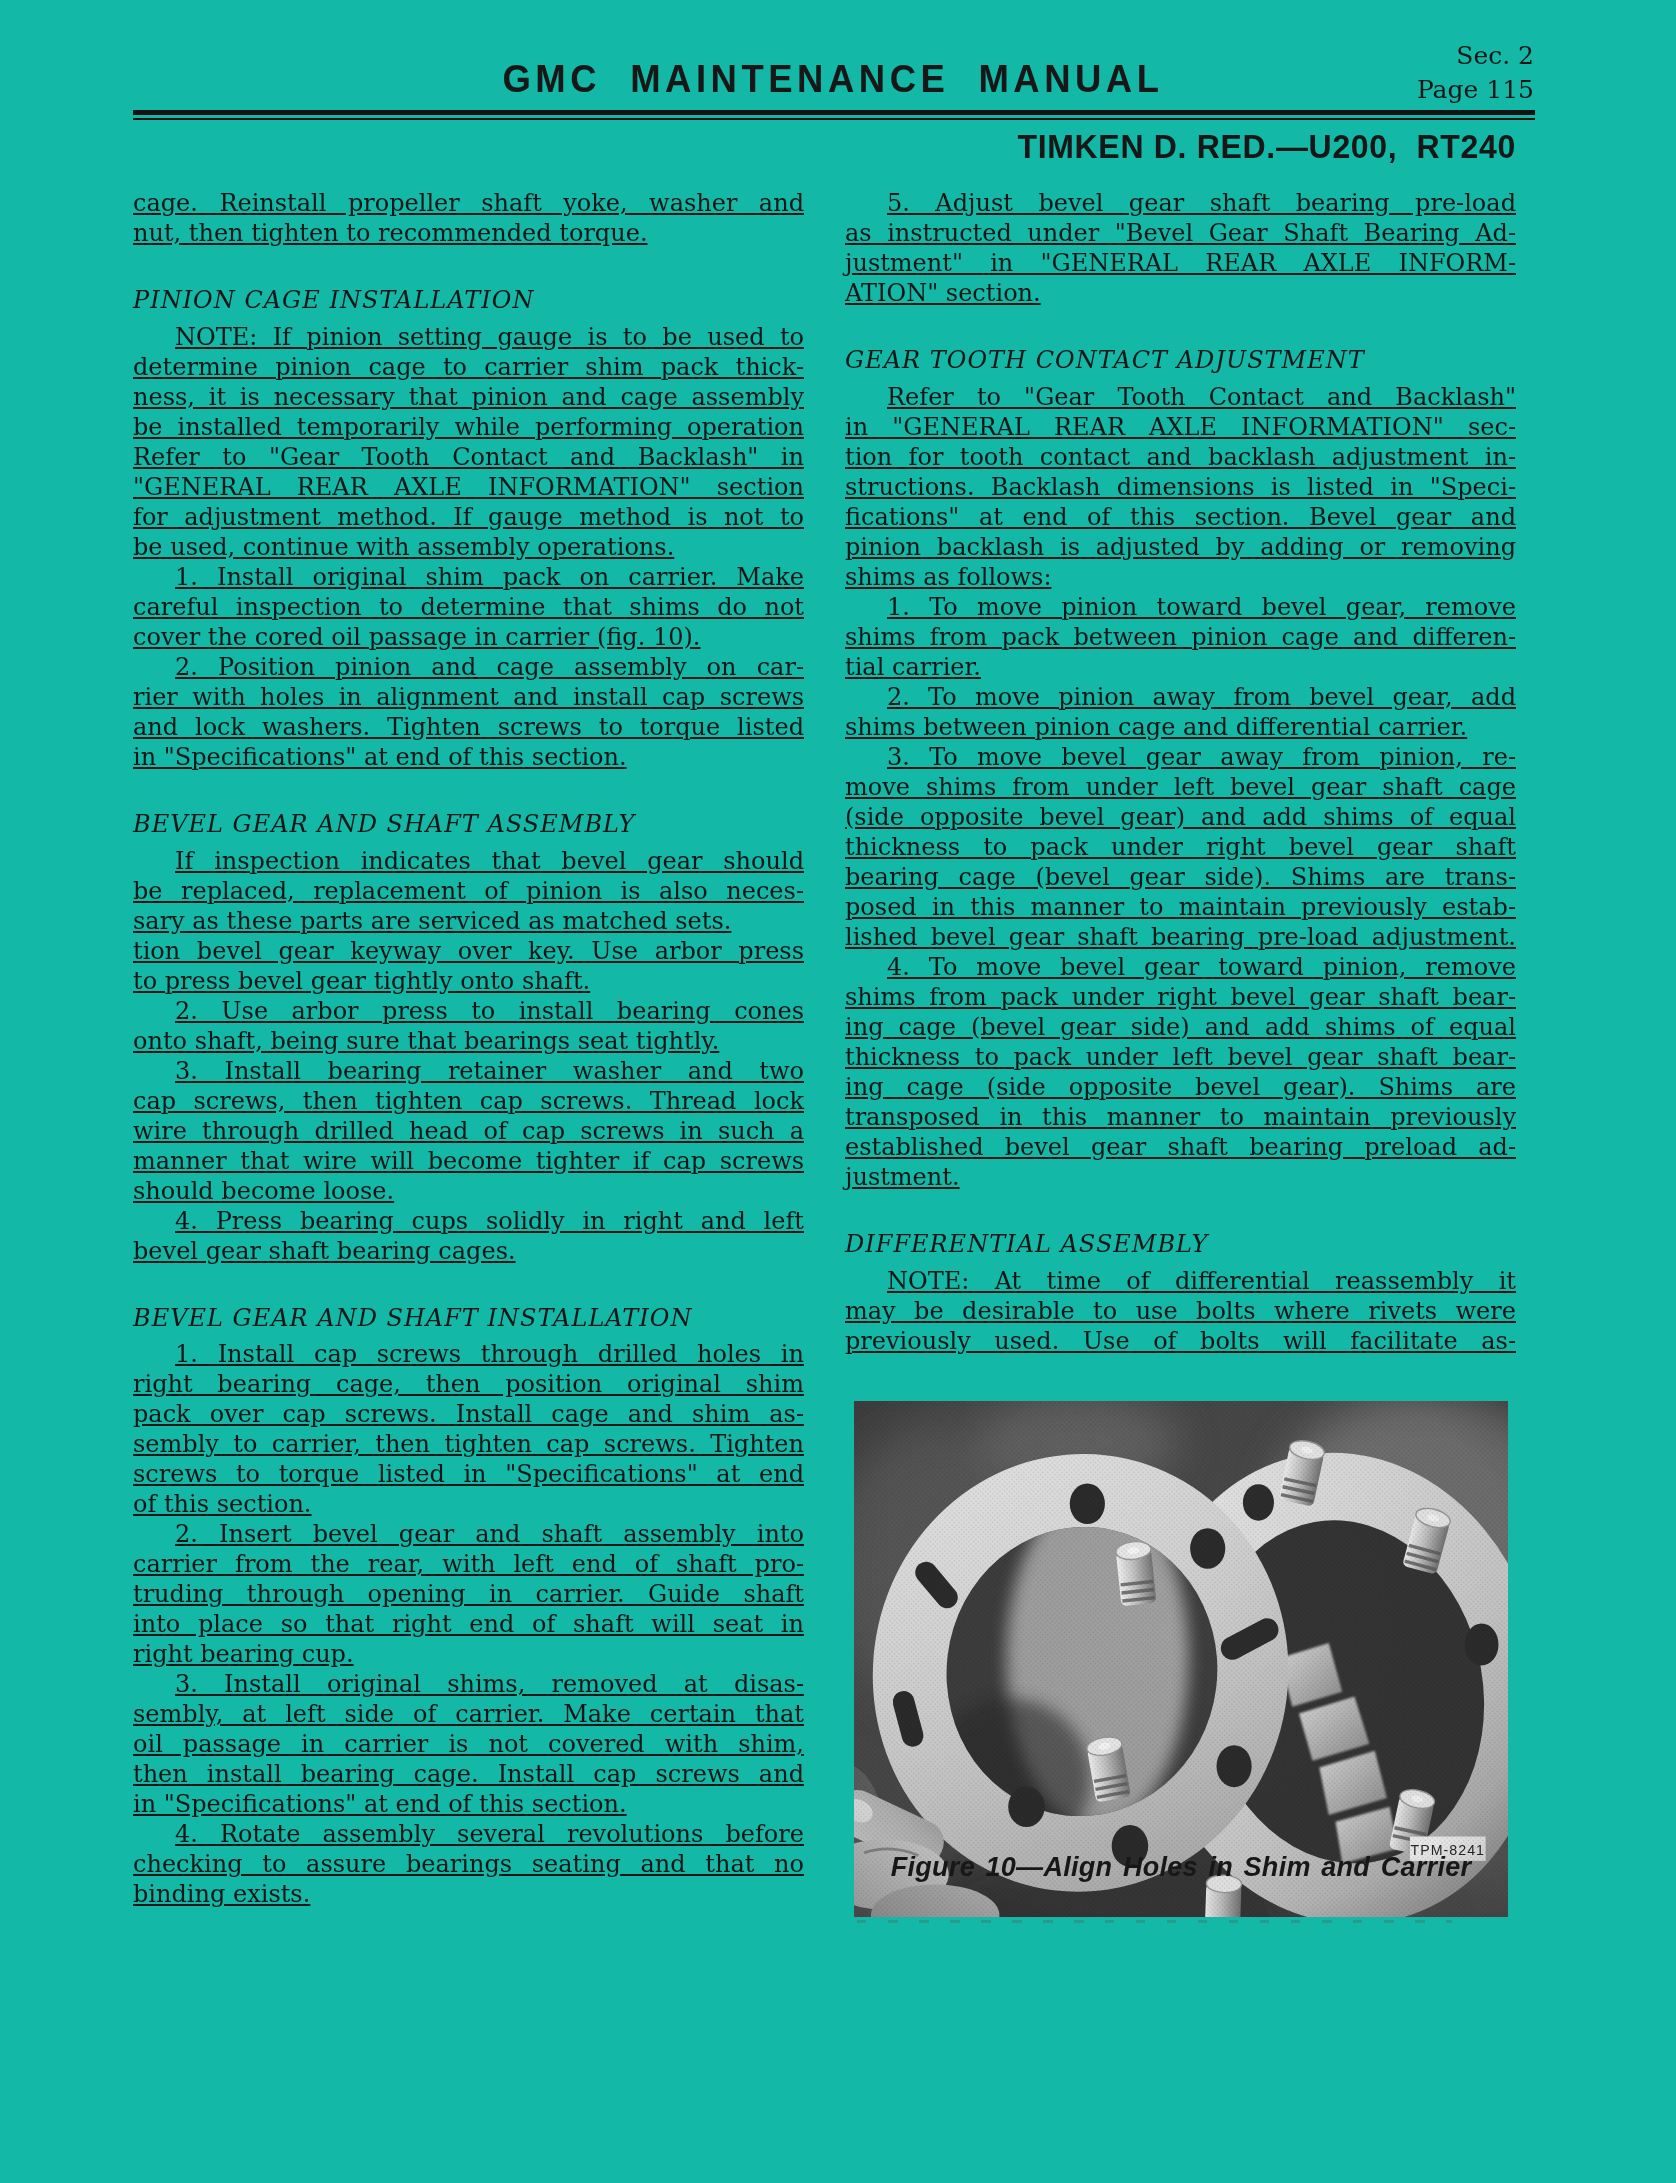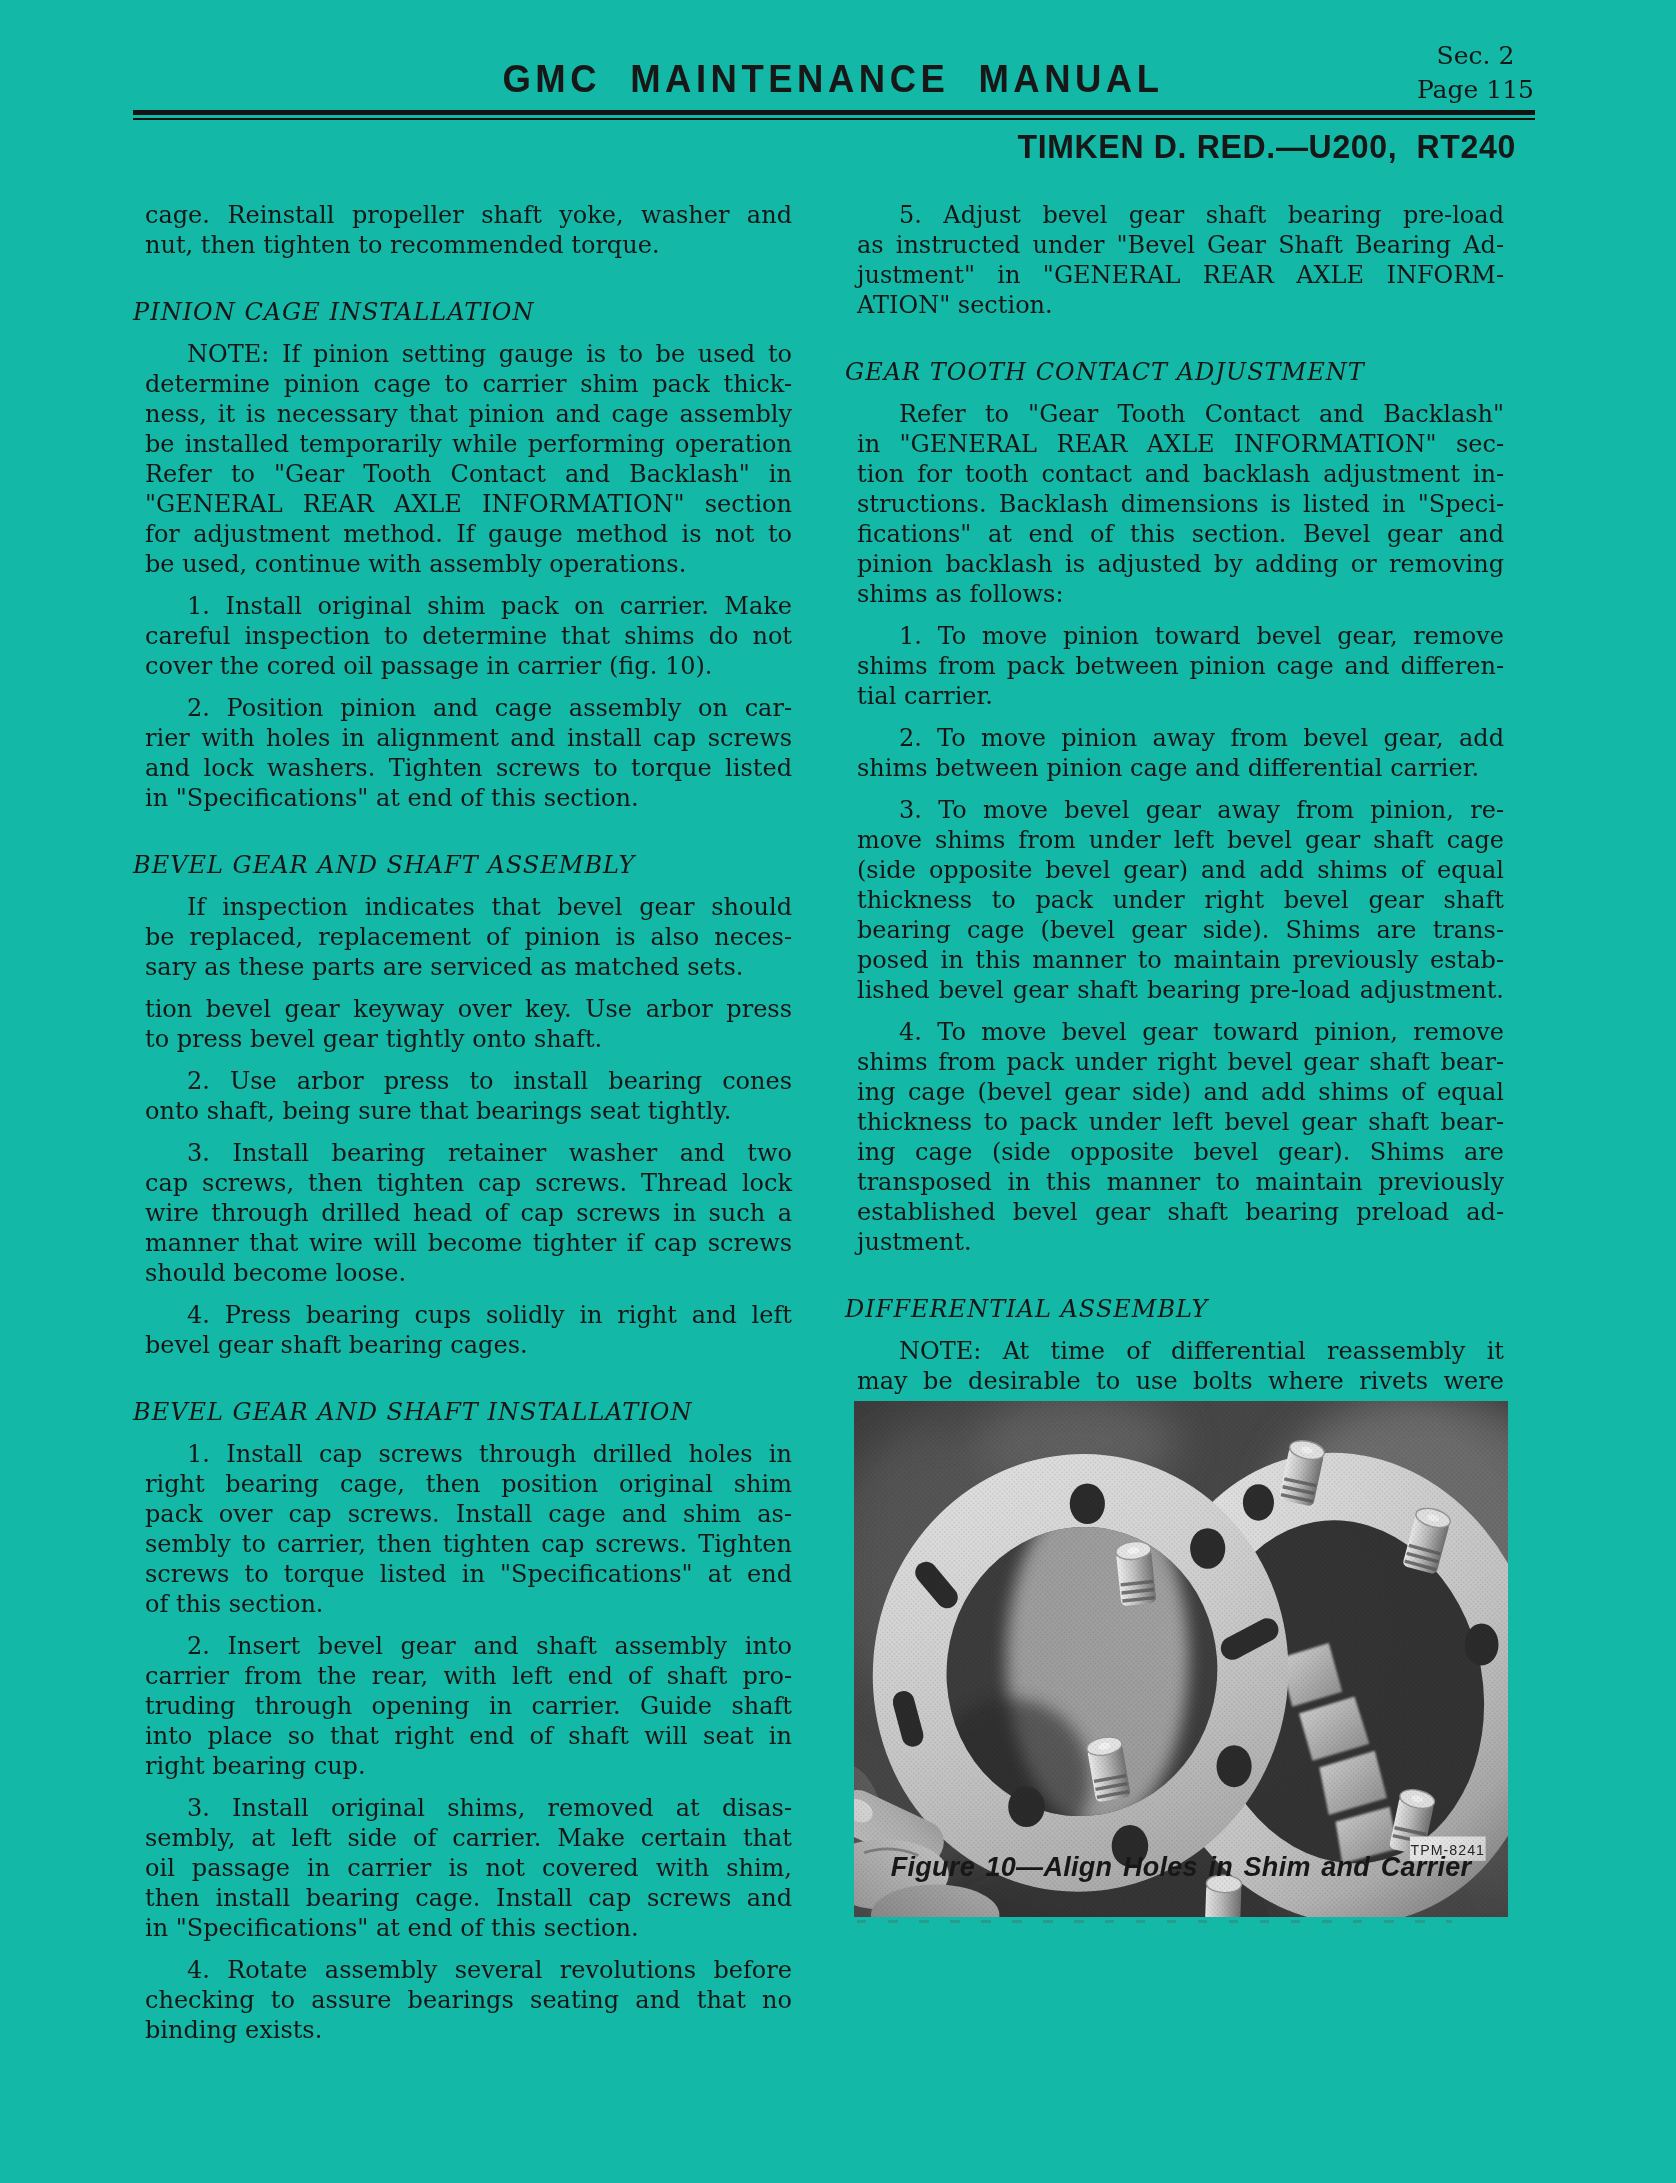--- a/index.html
+++ b/index.html
@@ -2,34 +2,34 @@
 <html style="font-size:10.8px"><head>
 <meta charset="utf-8">
 <style>
   html,body{margin:0;padding:0;background:#e8e8e4;}
   .page{position:relative;width:1677px;height:2183px;background:#14b8a6;overflow:hidden;
         font-family:"DejaVu Serif",serif;color:#171717;}
   
   .manual-title{position:absolute;top:58px;left:0;width:1666px;text-align:center;
         font-family:"Liberation Sans",sans-serif;font-weight:bold;font-size:38px;
         letter-spacing:4.7px;word-spacing:15px;transform:scaleX(.96);}
-  .page-ref{position:absolute;top:39px;right:143px;text-align:center;
+  .page-ref{position:absolute;top:39px;right:143px;text-align:right;
         font-size:25px;line-height:34px;}
   .rule{position:absolute;left:133px;width:1402px;background:#121212;}
   .rule.r1{top:110px;height:4.7px;}
   .rule.r2{top:118px;height:2px;}
   .subheader{position:absolute;top:128px;right:161px;
         font-family:"Liberation Sans",sans-serif;font-weight:bold;font-size:33px;
         letter-spacing:0.7px;white-space:pre;transform:scaleX(.97);transform-origin:right center;}
   
   .col{position:absolute;top:188px;width:671px;font-size:24px;line-height:30px;}
   #col-left{left:133px;}
   #col-right{left:845px;}
   .heading{margin-top:37px;margin-bottom:6.8px;letter-spacing:1px;font-style:italic;}
-  .para{margin:12px;}
+  .para{margin:0;text-decoration:underline;}
   .line{text-align:justify;text-align-last:justify;}
   .line.last{text-align-last:left;}
   .line.ind{text-indent:42px;}
   
   .photo{position:absolute;left:854px;top:1401px;width:654px;height:516px;}
   .photo svg{display:block;}
   .scan-marks{position:absolute;left:857px;top:1920px;width:595px;height:2.7px;opacity:.28;
         background:repeating-linear-gradient(90deg,#555 0 9.5px,transparent 9.5px 31px);}
   .fig-caption{position:absolute;left:854px;top:1852px;width:654px;text-align:center;
         font-family:"Liberation Sans",sans-serif;font-style:italic;font-weight:bold;

